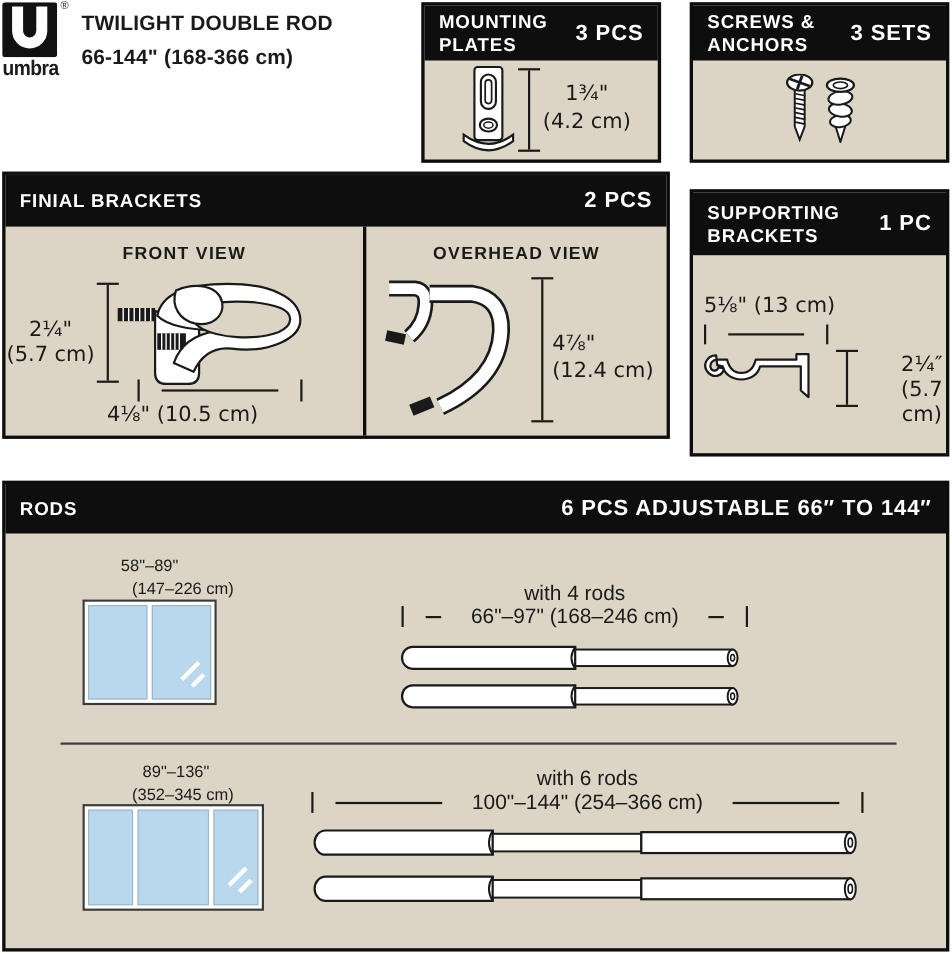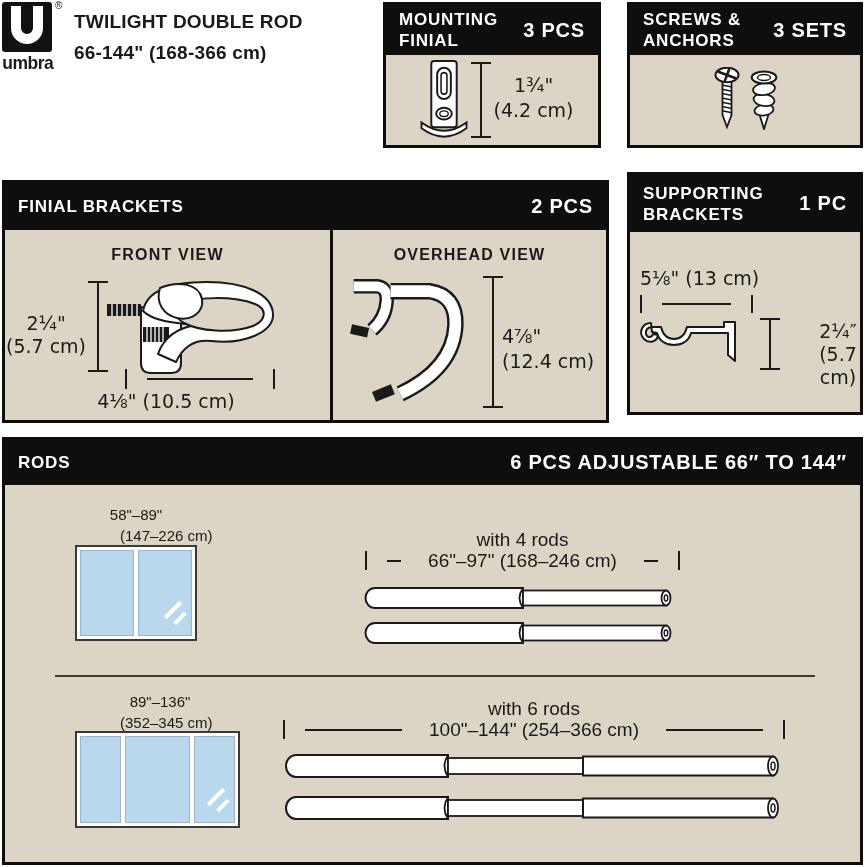--- a/index.html
+++ b/index.html
@@ -63,21 +63,21 @@
     <span class="reg">®</span>
     <div class="logo-word">umbra</div>
     <div class="title-block">
       <div>TWILIGHT DOUBLE ROD</div>
       <div>66-144" (168-366 cm)</div>
     </div>
   </div>
 
   <div class="panel" style="left:383px; top:2px; width:218px; height:146px;">
     <div class="panel-header" style="height:50px;">
-      <div class="ph-title" style="max-width:130px;">MOUNTING FINIAL</div>
+      <div class="ph-title" style="max-width:130px;">MOUNTING PLATES</div>
       <div class="ph-qty">3 PCS</div>
     </div>
     <div class="panel-body">
       <svg class="abs" style="left:31px; top:3px;" width="54" height="84" viewBox="0 0 54 86">
         <path d="M 4,66 Q 27,83 50,66 L 50,72 Q 27,89 4,72 Z" fill="#fff" stroke="#1a1a1a" stroke-width="2"></path>
         <rect x="14" y="3" width="26" height="68" rx="3" fill="#fff" stroke="#1a1a1a" stroke-width="2"></rect>
         <rect x="20" y="10" width="14" height="32" rx="7" fill="#fff" stroke="#1a1a1a" stroke-width="2"></rect>
         <rect x="24" y="15" width="6" height="22" rx="3" fill="#fff" stroke="#1a1a1a" stroke-width="1.6"></rect>
         <ellipse cx="27" cy="57" rx="8" ry="6" fill="#fff" stroke="#1a1a1a" stroke-width="2"></ellipse>
         <ellipse cx="27" cy="57" rx="4.3" ry="2.9" fill="#fff" stroke="#1a1a1a" stroke-width="1.4"></ellipse>
@@ -112,21 +112,21 @@
         <path d="M 10,43 L 15,59 L 20,43 Z" fill="#fff" stroke="#1a1a1a" stroke-width="1.8"></path>
         <ellipse cx="15" cy="40" rx="9.5" ry="5.5" fill="#fff" stroke="#1a1a1a" stroke-width="1.8" transform="rotate(-8 15 40)"></ellipse>
         <ellipse cx="15" cy="30" rx="10.5" ry="6" fill="#fff" stroke="#1a1a1a" stroke-width="1.8" transform="rotate(8 15 30)"></ellipse>
         <ellipse cx="15" cy="19" rx="11" ry="6" fill="#fff" stroke="#1a1a1a" stroke-width="1.8" transform="rotate(-8 15 19)"></ellipse>
         <ellipse cx="15" cy="7.5" rx="12.3" ry="6" fill="#fff" stroke="#1a1a1a" stroke-width="2"></ellipse>
         <ellipse cx="15" cy="7.5" rx="6.5" ry="3" fill="#fff" stroke="#1a1a1a" stroke-width="1.5"></ellipse>
       </svg>
     </div>
   </div>
 
-  <div class="panel" style="left:2px; top:180px; width:607px; height:243px;">
+  <div class="panel" style="left:2px; top:156px; width:607px; height:243px;">
     <div class="panel-header" style="height:47px;">
       <div class="ph-title">FINIAL BRACKETS</div>
       <div class="ph-qty">2 PCS</div>
     </div>
     <div class="panel-body" style="display:flex;">
 
       <div style="width:325px; position:relative;">
         <div class="viewlabel">FRONT VIEW</div>
         <div class="vdim" style="left:83px; top:51px; height:91px;">
           <div class="cap"></div>

